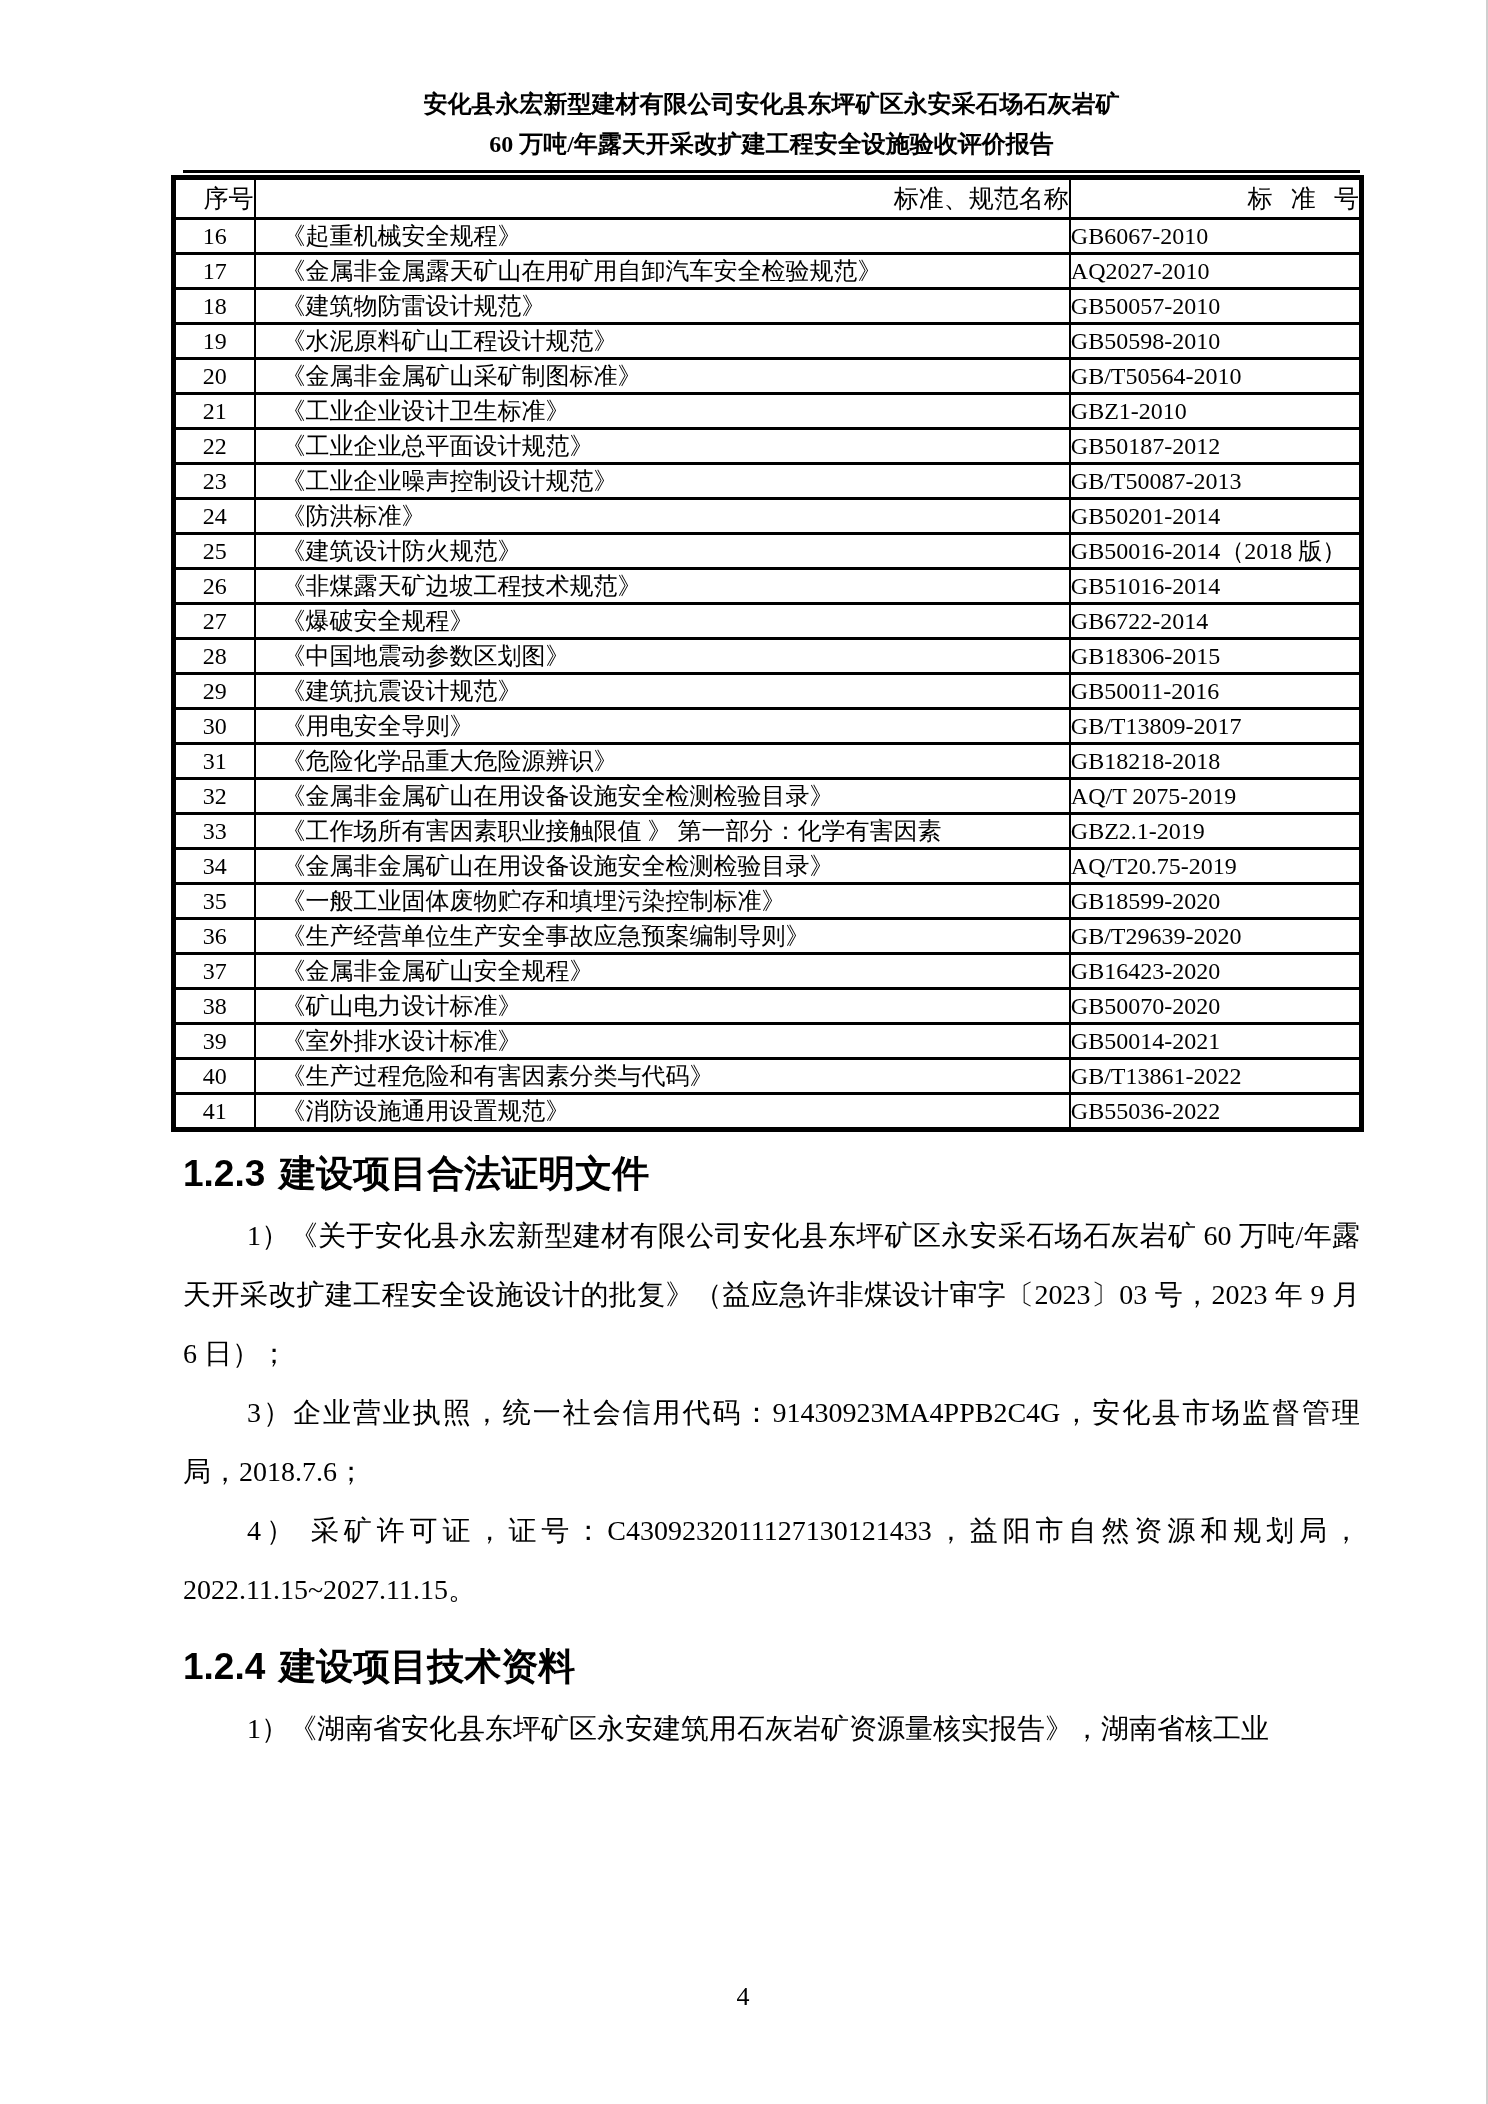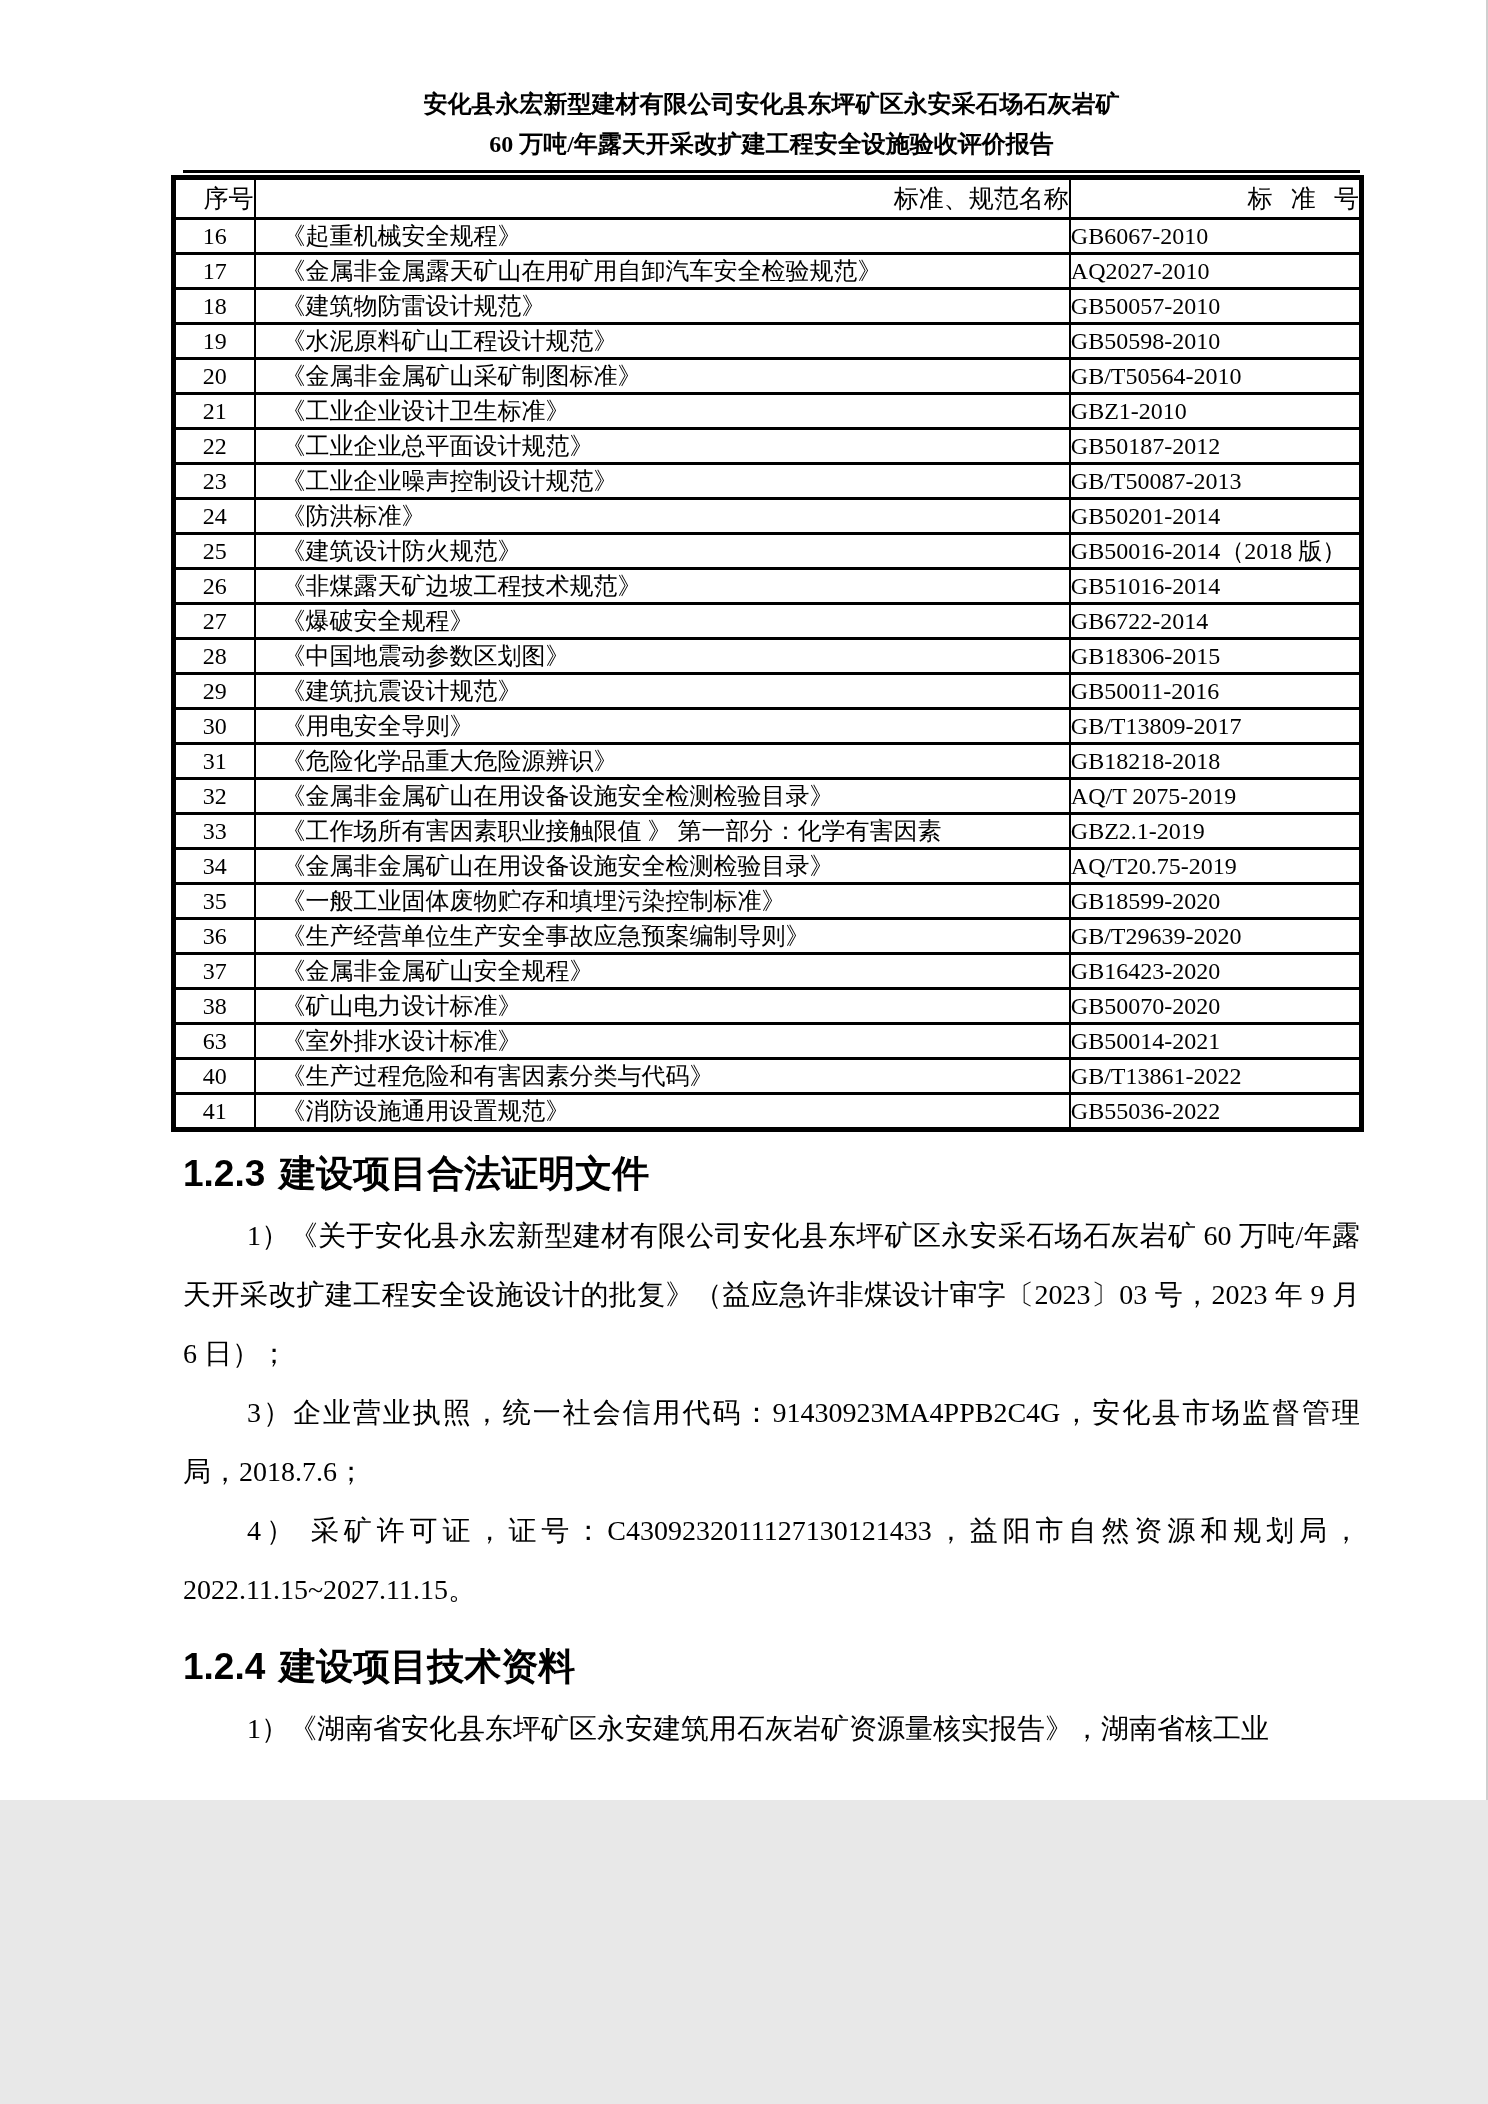--- a/index.html
+++ b/index.html
@@ -1,18 +1,18 @@
 <!DOCTYPE html>
 <html><head>
 <meta charset="utf-8">
 <style>
   html,body { margin:0; padding:0; background:#e8e8e8; }
   .page {
     position:relative;
-    width:1488px; height:1800px;
+    width:1488px; height:2104px;
     margin:0 auto;
     background:#ffffff;
     color:#000;
     font-family:"Liberation Serif","DejaVu Serif",serif;
     overflow:hidden;
     border-right:2px solid #cfcfcf;
     box-sizing:border-box;
   }
   .content {
     position:absolute;
@@ -215,21 +215,21 @@
             <td class="col-idx">37</td>
             <td class="col-name">《金属非金属矿山安全规程》</td>
             <td class="col-num">GB16423-2020</td>
           </tr>
           <tr>
             <td class="col-idx">38</td>
             <td class="col-name">《矿山电力设计标准》</td>
             <td class="col-num">GB50070-2020</td>
           </tr>
           <tr>
-            <td class="col-idx">63</td>
+            <td class="col-idx">39</td>
             <td class="col-name">《室外排水设计标准》</td>
             <td class="col-num">GB50014-2021</td>
           </tr>
           <tr>
             <td class="col-idx">40</td>
             <td class="col-name">《生产过程危险和有害因素分类与代码》</td>
             <td class="col-num">GB/T13861-2022</td>
           </tr>
           <tr>
             <td class="col-idx">41</td>

